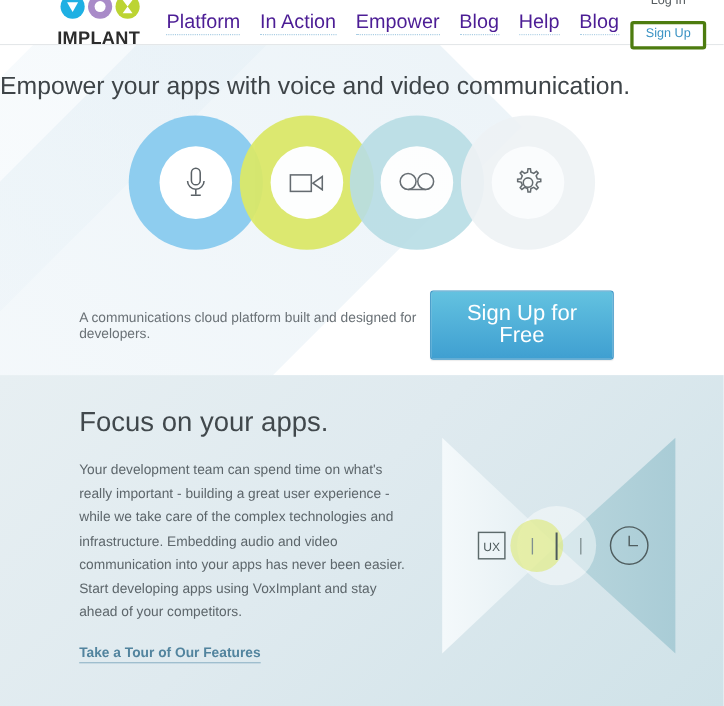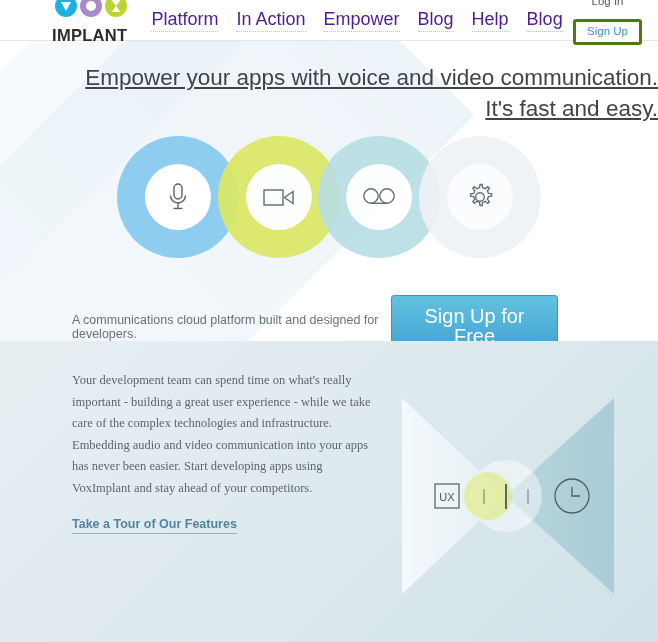--- a/index.html
+++ b/index.html
@@ -122,27 +122,26 @@
     background: linear-gradient(180deg, rgba(232,242,248,0.45), rgba(240,246,250,0.18));
     transform: rotate(45deg);
     transform-origin: top left;
     left: 150px;
     top: -120px;
     z-index: 0;
   }
   .hero-head {
     position: relative;
     z-index: 5;
-    text-align: right;
+    text-align: left;
     padding-top: 21px;
     font-size: 22.5px;
     color: #3e4448;
     line-height: 1.38;
     font-weight: normal;
-    text-decoration: underline;
   }
 
   .circles {
     position: relative;
     z-index: 5;
     height: 135px;
     margin-top: 12px;
   }
   .circ {
     position: absolute;
@@ -200,21 +199,20 @@
     font-size: 25px;
     color: #41484c;
     font-weight: normal;
     margin-bottom: 18px;
   }
   .focus-body {
     font-size: 12.5px;
     color: #5d666b;
     line-height: 1.72;
     width: 305px;
-    font-family: Liberation Serif, serif;
   }
   .tour-link {
     display: inline-block;
     margin-top: 18px;
     font-size: 12.5px;
     color: #52849e;
     text-decoration: none;
     border-bottom: 1px solid #8fb4c6;
     padding-bottom: 2px;
     cursor: pointer;
@@ -266,21 +264,20 @@
       <button class="signup-btn">Sign Up</button>
     </div>
   </div>
 
   <div class="hero">
     <div class="diag-band2"></div>
     <div class="diag-band"></div>
 
     <h1 class="hero-head">
       <span>Empower your apps with voice and video communication.</span><br>
-      <span>It's fast and easy.</span>
     </h1>
 
     <div class="circles">
 
       <div class="circ c1">
         <div class="inner">
           <svg width="26" height="32" viewBox="0 0 26 32">
             <rect x="9" y="3" width="8" height="15" rx="4" fill="none" stroke="#5a6166" stroke-width="1.4"></rect>
             <path d="M5.5 14.5 a7.5 7.5 0 0 0 15 0" fill="none" stroke="#5a6166" stroke-width="1.4"></path>
             <line x1="13" y1="22" x2="13" y2="27" stroke="#5a6166" stroke-width="1.4"></line>
@@ -322,20 +319,21 @@
     </div>
 
     <div class="hero-bottom">
       <span class="tagline">A communications cloud platform built and designed for developers.</span>
       <button class="cta">Sign Up for Free</button>
     </div>
   </div>
 
   <div class="focus">
     <div class="focus-inner">
+      <h2 class="focus-title">Focus on your apps.</h2>
       <p class="focus-body">Your development team can spend time on what's really important - building a great user experience - while we take care of the complex technologies and infrastructure. Embedding audio and video communication into your apps has never been easier. Start developing apps using VoxImplant and stay ahead of your competitors.</p>
       <a href="#" class="tour-link">Take a Tour of Our Features</a>
     </div>
   </div>
 
   <svg class="illus" viewBox="0 0 216 200">
     <defs>
       <linearGradient id="gLeft" x1="0" y1="0" x2="1" y2="0">
         <stop offset="0" stop-color="#f4f9fb"></stop>
         <stop offset="1" stop-color="#e3eef2"></stop>

